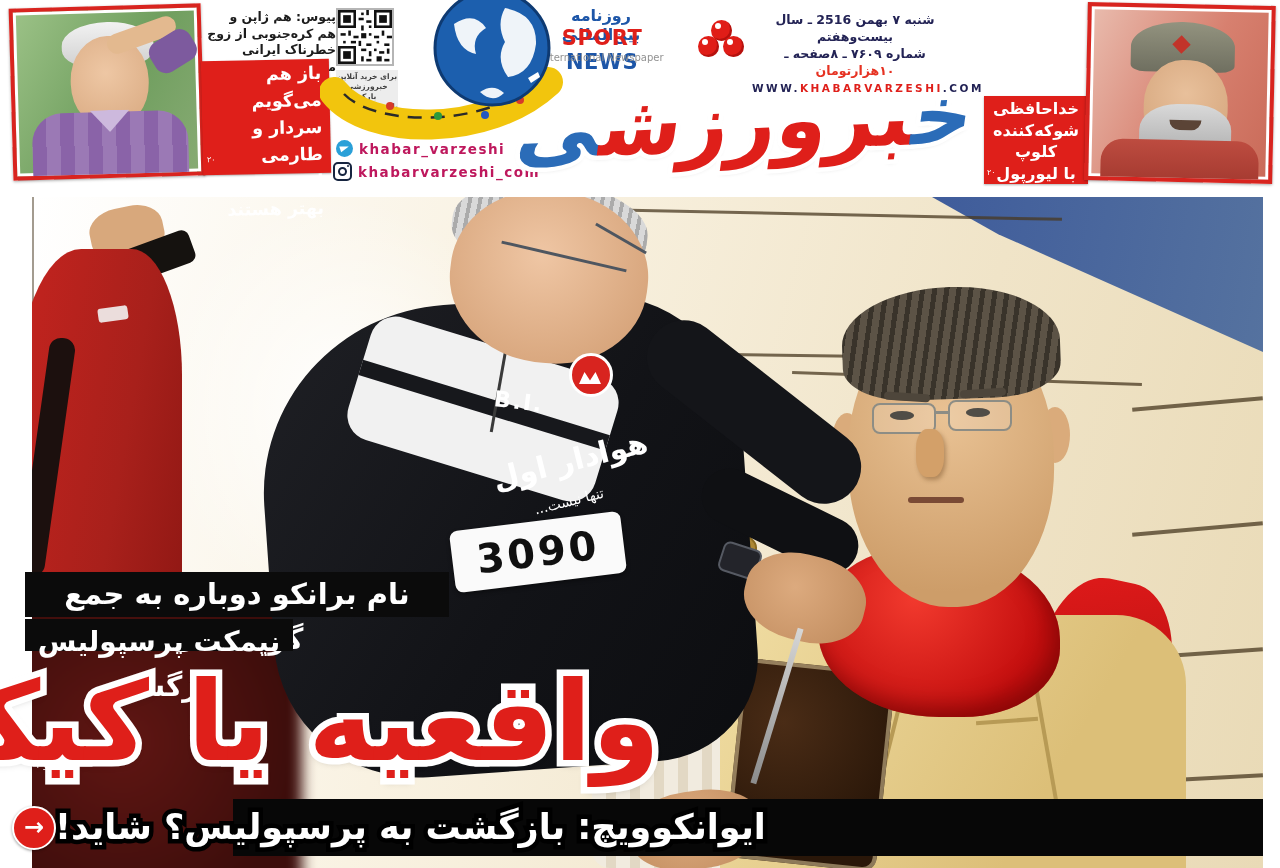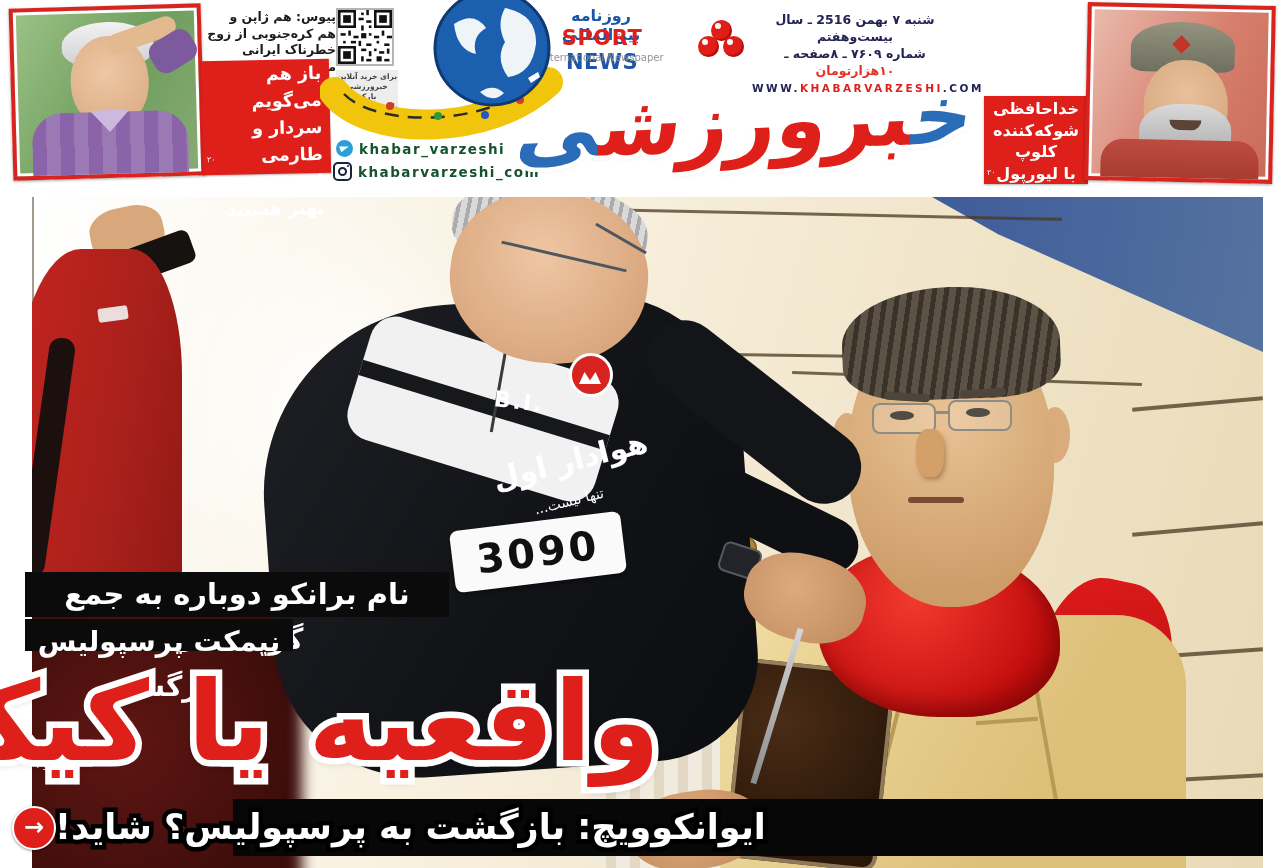--- a/index.html
+++ b/index.html
@@ -42,21 +42,21 @@
 
   
   #brand-fa{left:538px;top:6px;width:126px;direction:rtl;text-align:center;
     color:#1d56a8;font-size:16px;font-weight:bold;}
   #brand-en{left:540px;top:26px;width:124px;text-align:center;font-weight:bold;font-size:21px;letter-spacing:.5px;}
   #brand-en .sport{color:#df1f1a;} #brand-en .news{color:#1d56a8;}
   #brand-sub{left:538px;top:52px;width:128px;text-align:center;color:#929292;font-size:10px;}
 
   
   .social-row{display:flex;align-items:center;gap:6px;font-size:13.5px;font-weight:bold;
-    color:#14532d;letter-spacing:1.5px;}
+    color:#be185d;letter-spacing:1.5px;}
   #telegram-row{left:336px;top:140px;}
   #instagram-row{left:333px;top:162px;}
   .tg-icon{width:17px;height:17px;border-radius:50%;background:#2aa0d8;position:relative;}
   .tg-icon i{position:absolute;left:4px;top:5px;width:0;height:0;border-left:9px solid #fff;
     border-top:3.5px solid transparent;border-bottom:3.5px solid transparent;transform:rotate(-18deg);}
   .ig-icon{width:15px;height:15px;border:2.5px solid #16243f;border-radius:5px;position:relative;}
   .ig-icon i{position:absolute;left:3px;top:3px;width:5px;height:5px;border:2px solid #16243f;border-radius:50%;}
   .ig-icon b{position:absolute;right:1px;top:1px;width:2px;height:2px;background:#16243f;border-radius:50%;}
 
   

